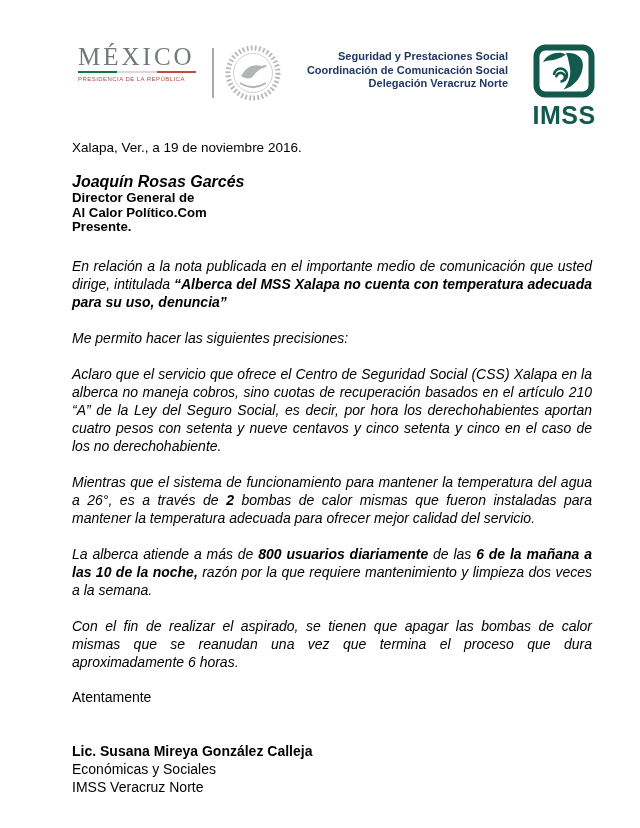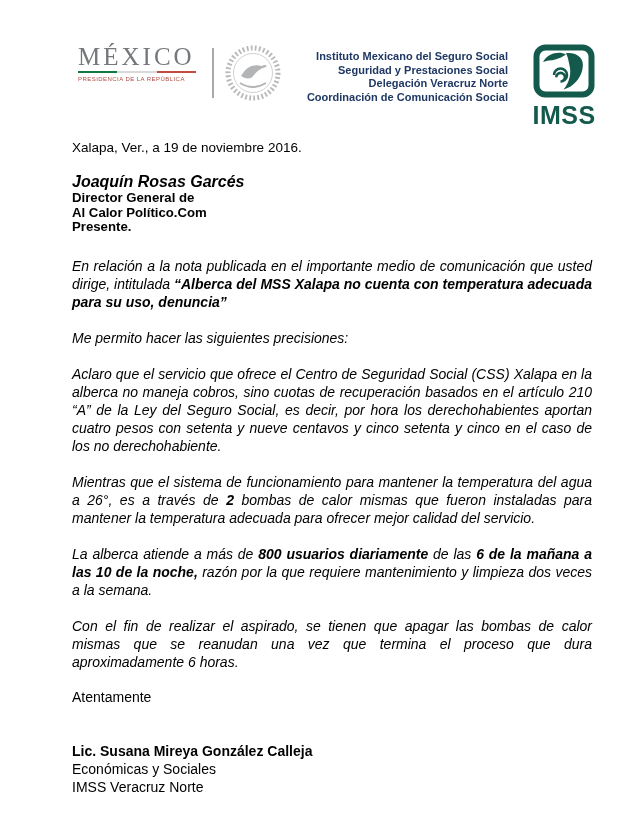--- a/index.html
+++ b/index.html
@@ -87,24 +87,23 @@
       <svg width="58" height="58" viewBox="0 0 58 58" aria-hidden="true">
         <circle cx="29" cy="29" r="25" fill="none" stroke="#b7b9bb" stroke-width="5" stroke-dasharray="1.8 2.3"></circle>
         <circle cx="29" cy="29" r="19.5" fill="none" stroke="#c3c5c7" stroke-width="0.8"></circle>
         <path d="M17 32 Q25 17 41 23 Q34 25.5 30 31 Q25.5 37.5 17 32 Z" fill="#b2b4b6"></path>
         <path d="M38 22 q3 -2 5 0 q-2 1.5 -4 1.5 Z" fill="#b2b4b6"></path>
         <path d="M16 39 Q29 47 42 39" stroke="#b2b4b6" stroke-width="2" fill="none"></path>
       </svg>
     </div>
 
     <div class="institution">
-      <div class="institution-line">Instituto Mexicano del  Seguro Social</div>
       <div class="institution-line">Seguridad y Prestaciones Social</div>
+      <div class="institution-line">Coordinación  de Comunicación Social</div>
       <div class="institution-line">Delegación  Veracruz Norte</div>
-      <div class="institution-line">Coordinación  de Comunicación Social</div>
     </div>
 
     <div class="imss-block">
       <span>
         <svg width="62" height="54" viewBox="0 0 62 54" aria-hidden="true">
           <rect x="3.5" y="3.5" width="55" height="47" rx="9" fill="#ffffff" stroke="#145a4c" stroke-width="6"></rect>
           <path d="M10 18 C15 9 26 7 33 10.5 C27 14.5 20.5 16.5 15.5 16.5 C13.5 17 11.5 17.6 10 18 Z" fill="#145a4c"></path>
           <path d="M33 9 C44 8 52 14 49.5 25 C47.5 35 40 43 30.5 45.5 C36.5 38 38.5 29.5 36.5 21.5 C35.5 16 34.5 12 33 9 Z" fill="#145a4c"></path>
           <path d="M21 31 a6.5 6.5 0 1 1 6.5 6.5 a4.3 4.3 0 1 0 -4.2 -4.2" fill="none" stroke="#145a4c" stroke-width="2.6"></path>
         </svg>

